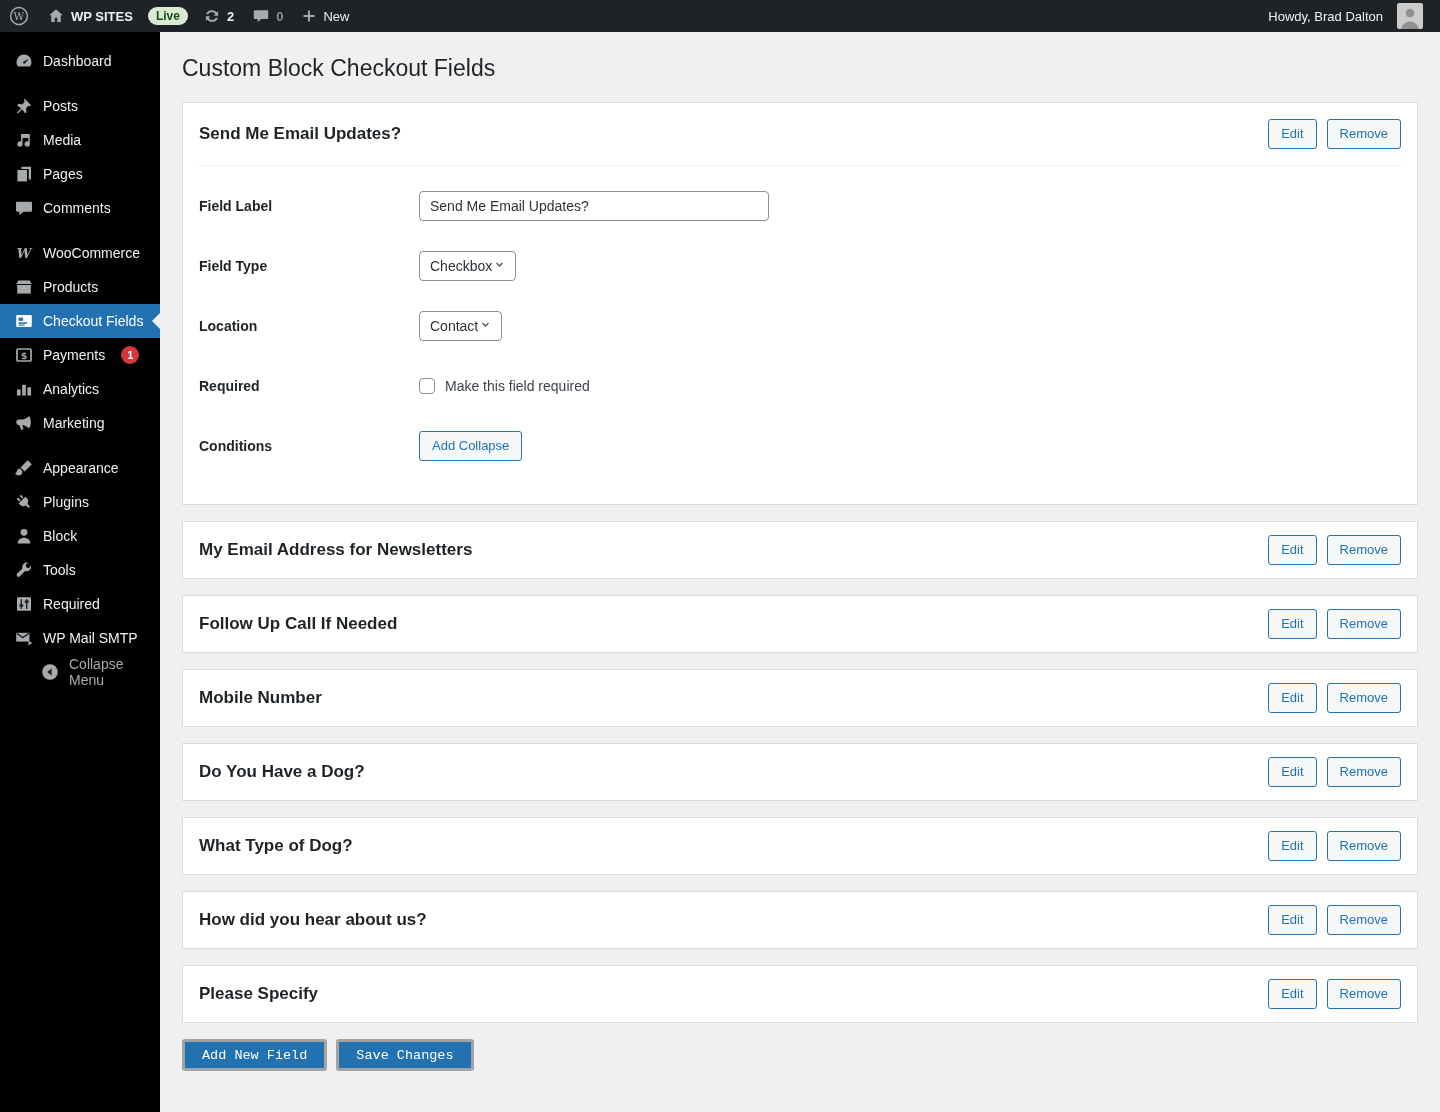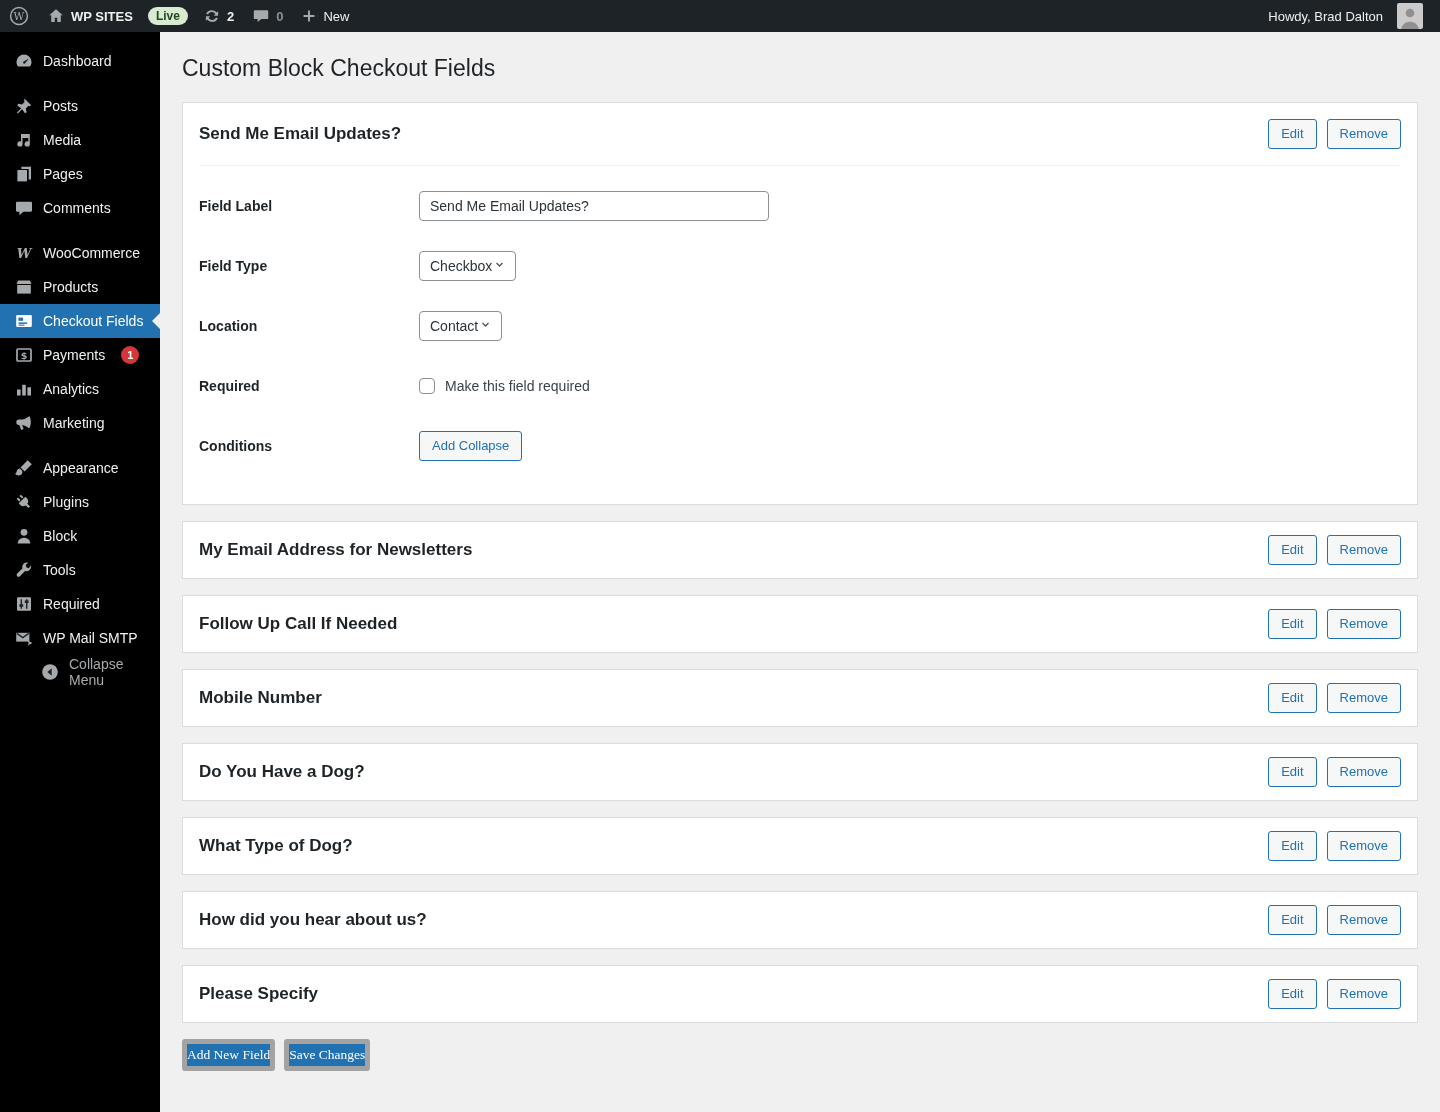--- a/index.html
+++ b/index.html
@@ -59,22 +59,22 @@
   .text-input { width: 350px; height: 30px; border: 1px solid #8c8f94; border-radius: 4px;
     padding: 0 10px; font-size: 14px; color: #2c3338; font-family: inherit; background: #fff; }
   .select { display: inline-flex; align-items: center; height: 30px; border: 1px solid #8c8f94;
     border-radius: 4px; padding: 0 8px 0 10px; font-size: 14px; color: #2c3338; background: #fff; cursor: pointer; }
   .checkbox { width: 16px; height: 16px; border: 1px solid #8c8f94; border-radius: 4px; background: #fff;
     margin-right: 10px; cursor: pointer; flex: 0 0 16px; }
   .check-wrap { display: flex; align-items: center; justify-content: center; }
   .check-label { font-size: 14px; color: #3c434a; }
 
   .actions-row { display: flex; gap: 9px; margin-top: 0; }
-  .btn-primary { background: #2271b1; border: 5px solid #a3a3a3; color: #fff; border-radius: 3px;
-    height: 32px; padding: 0 0; font-size: 13.5px; cursor: pointer; font-family: Liberation Serif, serif; }
+  .btn-primary { background: #2271b1; border: 3px solid #a3a3a3; color: #fff; border-radius: 3px;
+    height: 32px; padding: 0 17px; font-size: 13.5px; cursor: pointer; font-family: Liberation Mono, monospace; }
 </style>
 </head>
 <body>
 
 <div class="admin-bar">
   <div class="ab-left">
     <div class="ab-item">
       <span>
         <svg viewBox="0 0 20 20" width="20" height="20">
             <circle cx="10" cy="10" r="8.4" fill="none" stroke="#a7aaad" stroke-width="1.5"></circle>

